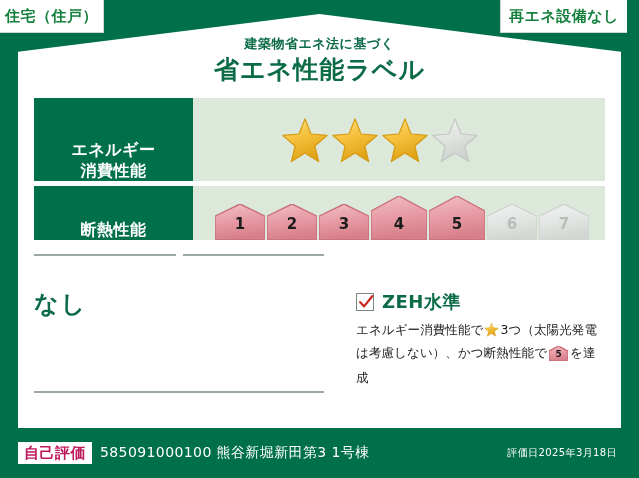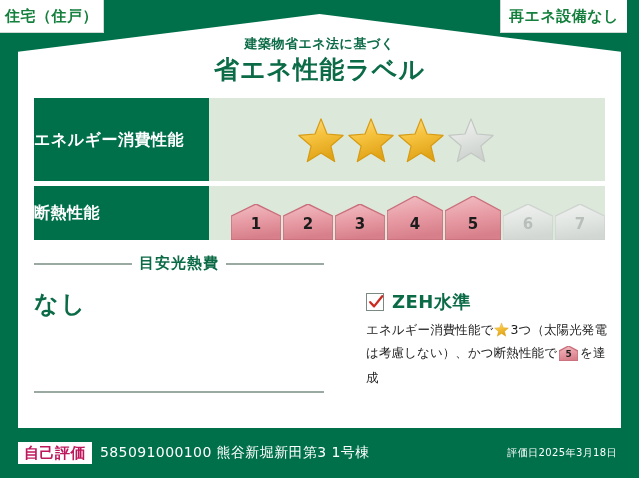--- a/index.html
+++ b/index.html
@@ -102,29 +102,29 @@
     position: absolute;
     left: 16px;
     width: 571px;
     display: flex;
     align-items: stretch;
   }
   #row-energy { top: 10px; height: 83px; }
   #row-insul  { top: 98px; height: 54px; }
 
   .row-label {
-    width: 175px;
+    width: 159px;
     background: #00704a;
     color: #ffffff;
     font-weight: bold;
     font-size: 16px;
     display: flex;
-    flex-direction: row;
-    align-items: center;
-    justify-content: flex-start;
+    flex-direction: column;
+    align-items: center;
+    justify-content: flex-end;
     line-height: 1.32;
     text-align: center;
     letter-spacing: 0.5px;
     flex: none;
     box-sizing: border-box;
   }
   .row-value {
     flex: 1;
     background: #dce8d9;
     display: flex;
@@ -210,21 +210,21 @@
     left: 16px;
     top: 303px;
     width: 290px;
     height: 2px;
     background: #9aa9a2;
   }
 
   
   #zeh-block {
     position: absolute;
-    left: 348px;
+    left: 338px;
     top: 202px;
     width: 252px;
   }
   #zeh-title-row {
     display: flex;
     align-items: center;
     gap: 8px;
   }
   #zeh-check {
     width: 18px;
@@ -463,21 +463,20 @@
                 <polygon points="0,36 0,12.24 25,0 50,12.24 50,36" fill="url(#hg6)" stroke="#cfd4d0" stroke-width="1.4" stroke-linejoin="round"></polygon>
               </svg>
               <span class="house-num">7</span>
             </span>
           </div>
       </div>
     </div>
 
     <div id="cost-head">
       <span class="rule"></span>
-      <span id="cost-head-label">目安光熱費</span>
       <span class="rule"></span>
     </div>
     <div id="cost-value">なし</div>
     <div id="cost-rule-bottom"></div>
 
     <div id="zeh-block">
       <div id="zeh-title-row">
         <span id="zeh-check">
           <svg width="16" height="16" viewBox="0 0 16 16" aria-hidden="true">
             <path d="M2.2 8.2 L6.1 12.4 L14.2 2.2" fill="none" stroke="#cc2b22" stroke-width="2.3" stroke-linecap="round" stroke-linejoin="round"></path>

